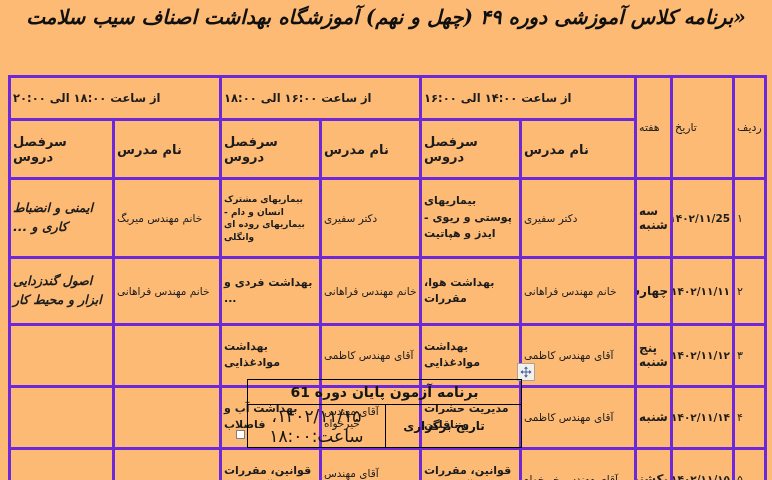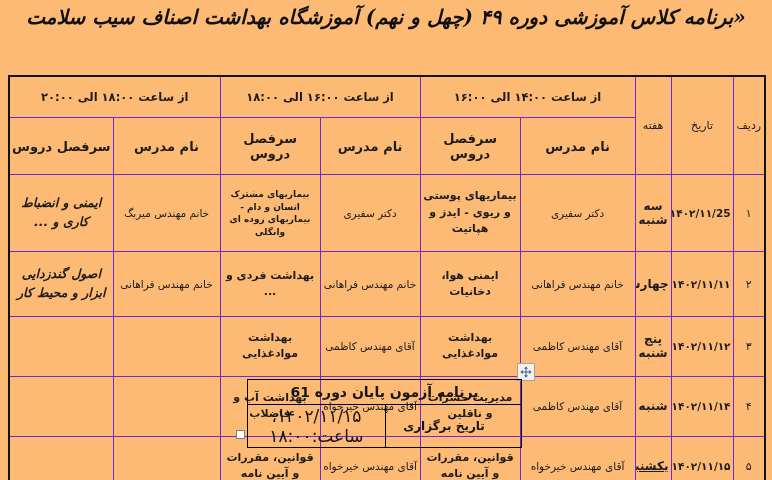--- a/index.html
+++ b/index.html
@@ -5,21 +5,21 @@
   html,body{margin:0;padding:0;background:#fff;}
   .page{position:relative;width:772px;height:480px;background:#fdba74;overflow:hidden;
         font-family:"DejaVu Sans",sans-serif;direction:rtl;}
   
   .doc-title{position:absolute;top:5px;left:0;right:0;text-align:center;
              font-family:"DejaVu Serif","DejaVu Sans",serif;font-style:italic;font-weight:bold;
              font-size:20px;color:#101010;letter-spacing:-0.5px;}
   
   table.main{position:absolute;top:75px;left:8px;width:756px;border-collapse:collapse;
              table-layout:fixed;}
-  table.main td{border:1px solid #6d28d9;text-align:center;vertical-align:middle;
+  table.main td{border:3px solid #6d28d9;text-align:left;vertical-align:middle;
                 padding:13px 2px;overflow:hidden;color:#1c1c1c;}
   table.main{border:2px solid #141414;}
   tr.hr1{height:28px;} tr.hr2{height:28px;}
   tr.r0{height:59px;} tr.r1{height:38px;} tr.r2{height:30px;} tr.r3{height:35px;} tr.r4{height:33px;}
   .hp{font-size:11px;font-weight:normal;color:#222;}
   .ht{font-size:11.5px;font-weight:bold;color:#161616;}
   .hs{font-size:13px;font-weight:bold;color:#161616;margin-top:24px;}
   .num{font-size:11px;color:#222;}
   .date{font-size:10.5px;font-weight:bold;color:#161616;}
   .day{font-size:12px;font-weight:bold;color:#161616;}
@@ -93,21 +93,21 @@
         <td class="topic small">بیماریهای مشترک انسان و دام - بیماریهای روده ای وانگلی</td>
         <td class="teacher vtop">خانم مهندس میربگ</td>
         <td class="topic it">ایمنی و انضباط کاری و ...</td>
       </tr>
 
       <tr class="r1">
         <td class="num">۲</td>
         <td class="date">۱۴۰۲/۱۱/۱۱</td>
         <td class="day">چهارشنبه</td>
         <td class="teacher">خانم مهندس فراهانی</td>
-        <td class="topic">ایمنی هوا، دخانیات</td>
+        <td class="topic">بهداشت هوا، مقررات</td>
         <td class="teacher">خانم مهندس فراهانی</td>
         <td class="topic">بهداشت فردی و ...</td>
         <td class="teacher">خانم مهندس فراهانی</td>
         <td class="topic it">اصول گندزدایی ابزار و محیط کار</td>
       </tr>
 
       <tr class="r2">
         <td class="num">۳</td>
         <td class="date">۱۴۰۲/۱۱/۱۲</td>
         <td class="day">پنج شنبه</td>

